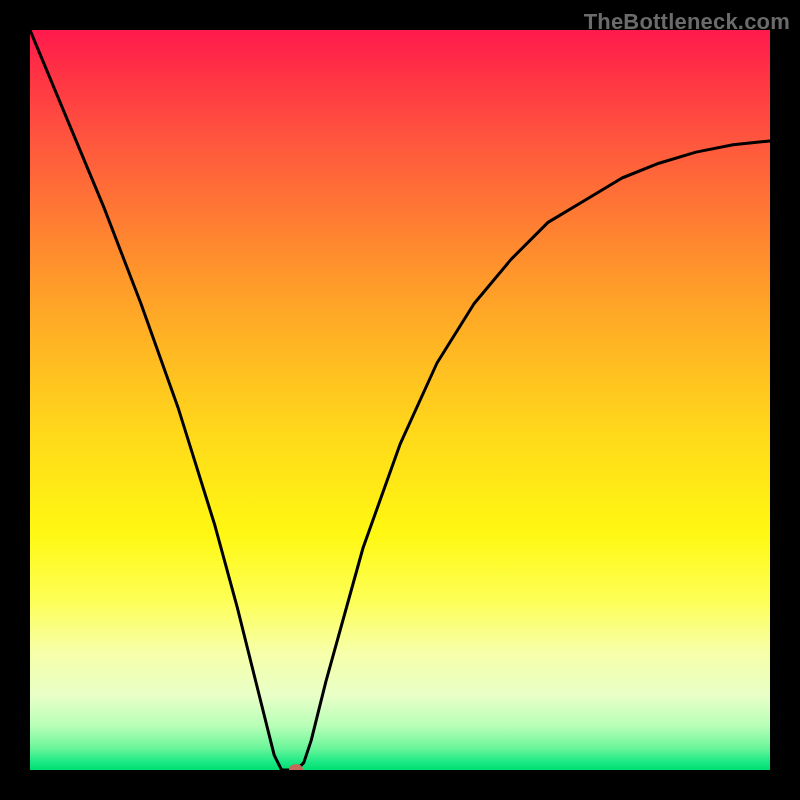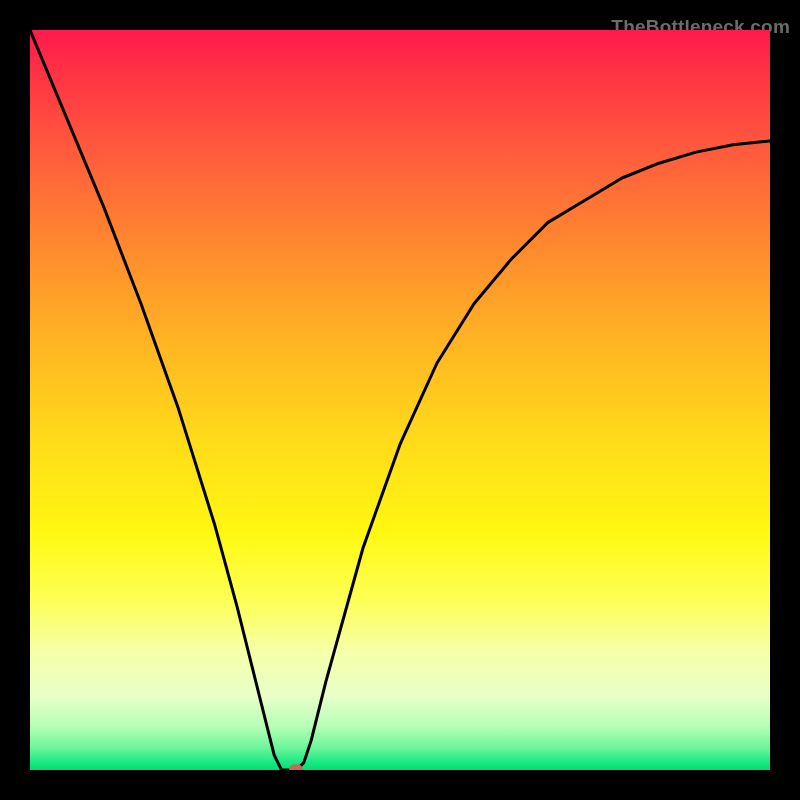--- a/index.html
+++ b/index.html
@@ -27,23 +27,23 @@
       #e8ffc8 90%,
       #b8ffb8 94%,
       #6cf59a 97%,
       #18e884 99%,
       #00e070 100%
     );
     overflow: hidden;
   }
   .watermark {
     position: absolute;
-    top: 16px; right: 10px;
+    top: 9px; right: 10px;
     font-family: Arial, Helvetica, sans-serif;
-    font-size: 19px;
+    font-size: 22px;
     font-weight: 600;
     color: #6b6b6b;
     letter-spacing: 0.2px;
     user-select: none;
   }
   .curve {
     position: absolute;
     left: 0; top: 0;
     width: 740px; height: 740px;
   }

